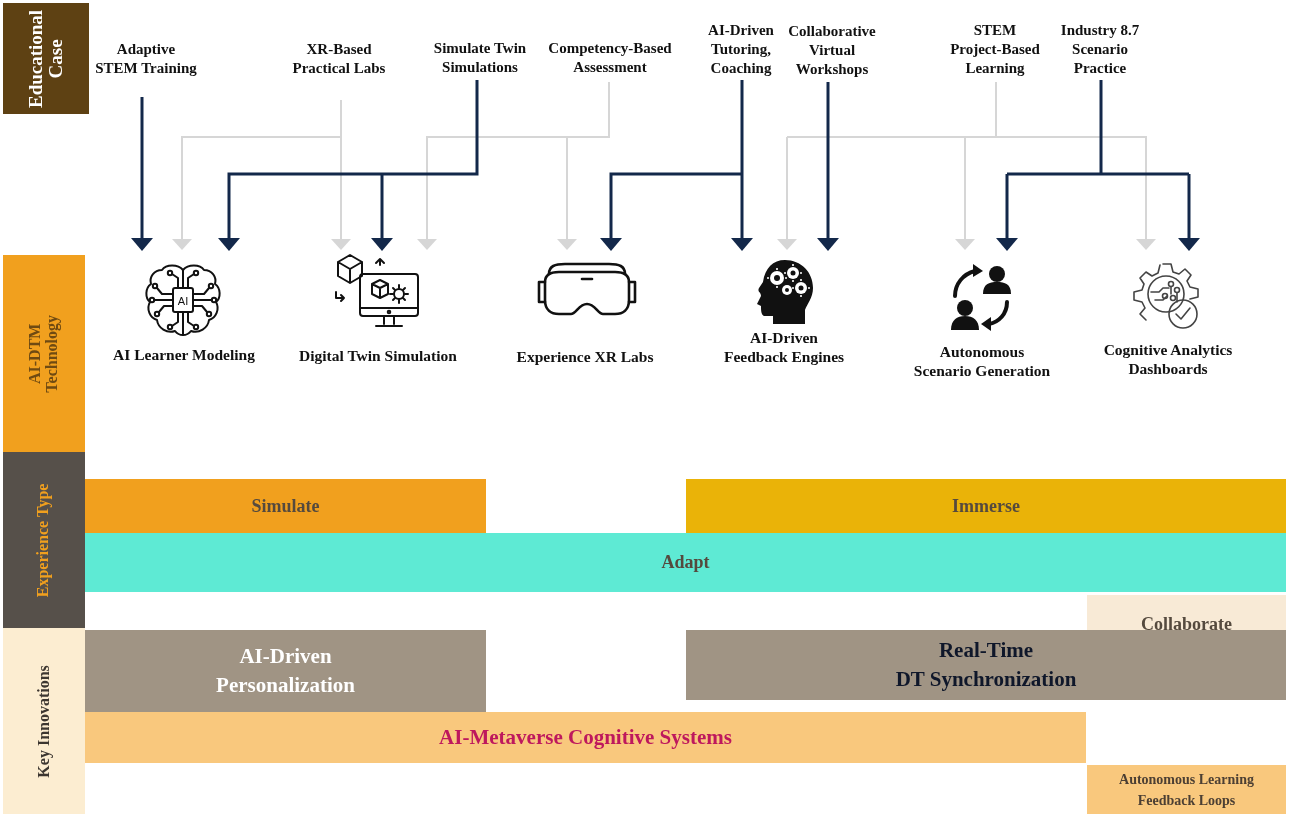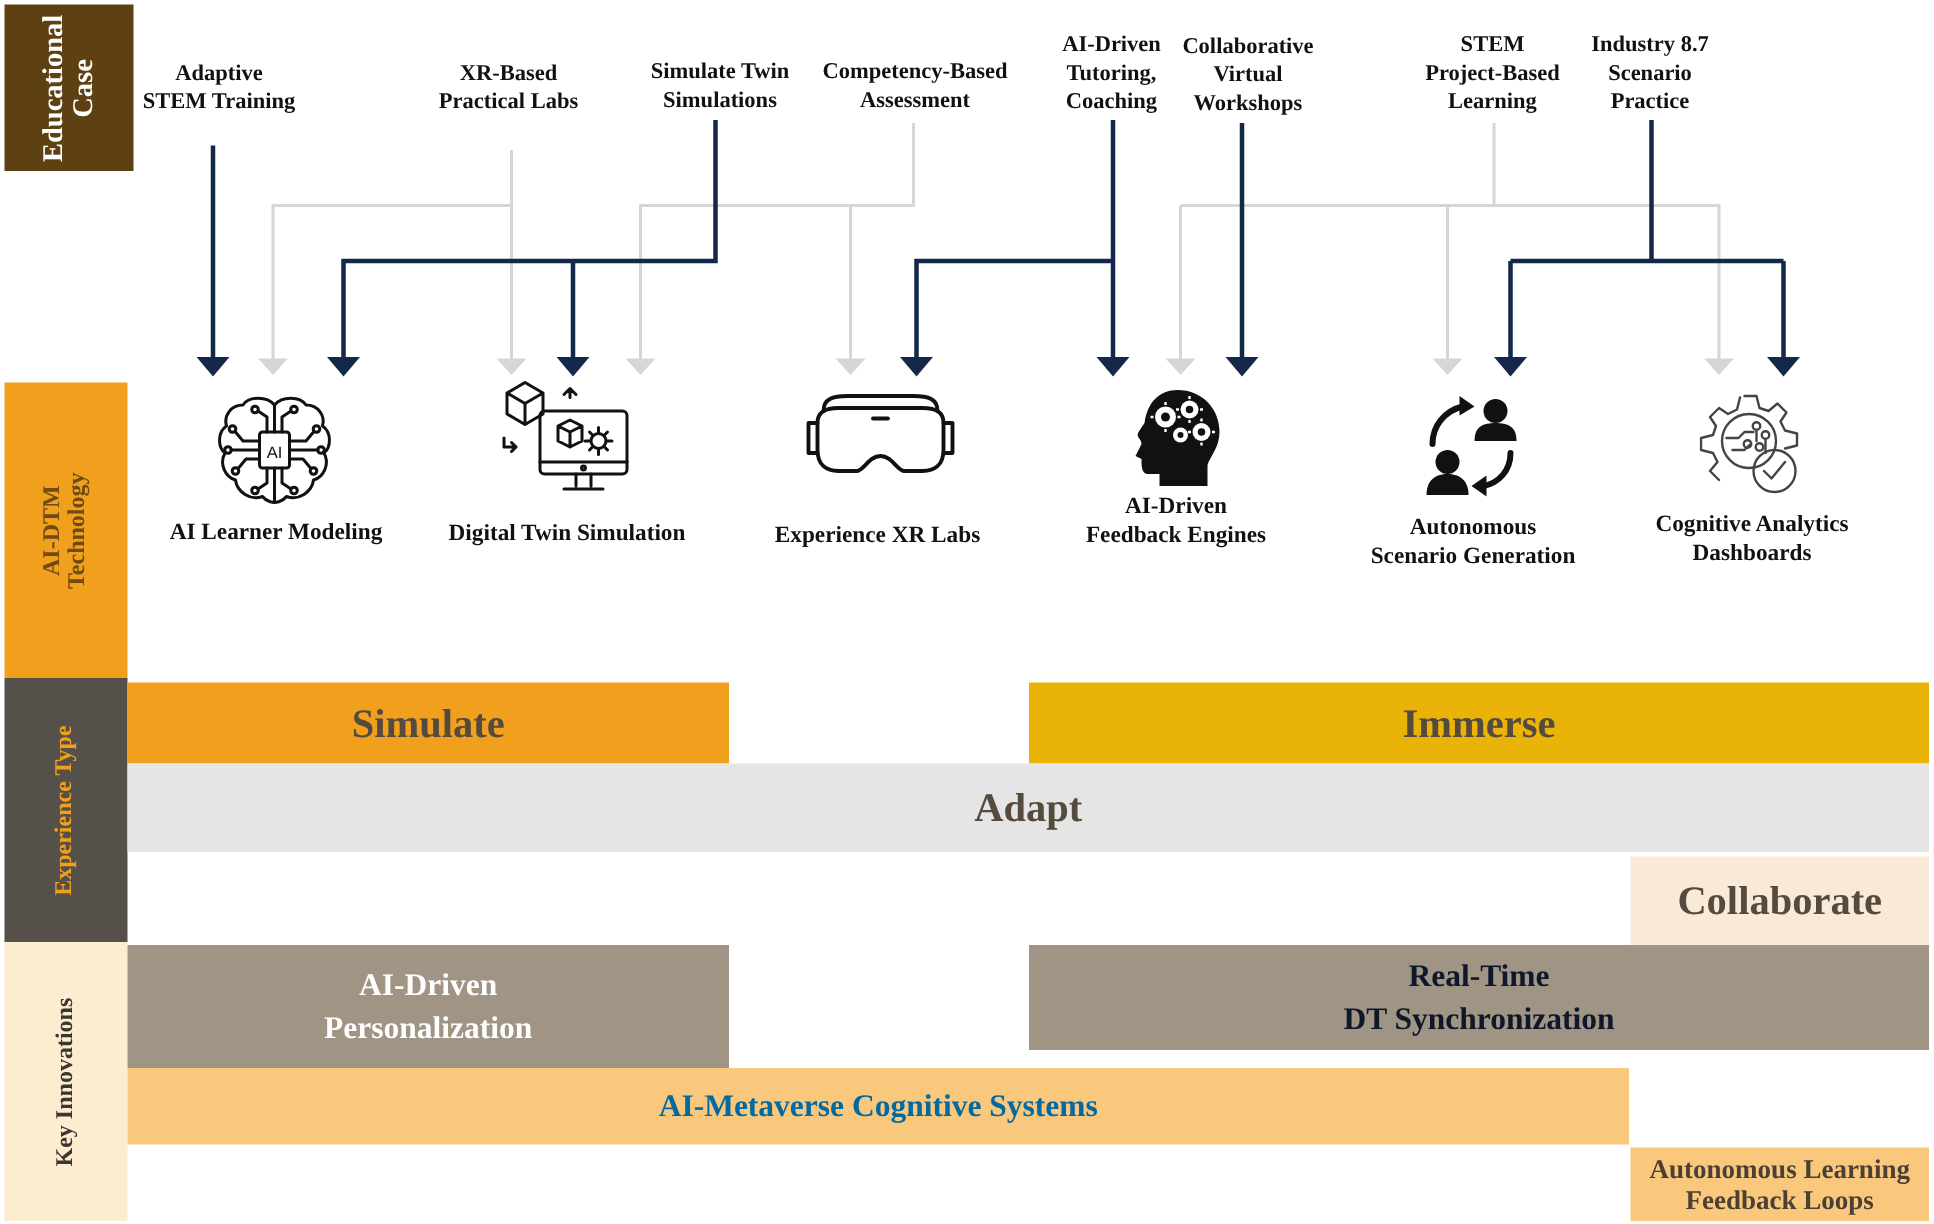--- a/index.html
+++ b/index.html
@@ -20,31 +20,31 @@
 
   
   .case { position: absolute; font-weight: bold; font-size: 15px; line-height: 19px; text-align: center; white-space: pre; transform: translateX(-50%); }
 
   
   .tech { position: absolute; font-weight: bold; font-size: 15.5px; line-height: 19px; text-align: center; white-space: pre; transform: translateX(-50%); }
   .icon { position: absolute; transform: translateX(-50%); }
 
   
   .band { position: absolute; display: flex; align-items: center; justify-content: center; font-weight: bold; text-align: center; white-space: pre; }
-  .exp { font-size: 27px; color: #554a3e; }
+  .exp { font-size: 18px; color: #554a3e; margin-top: 24px; }
   .simulate { left: 85px; top: 455px; width: 401px; height: 54px; background: #f1a01e; }
   .immerse { left: 686px; top: 455px; width: 600px; height: 54px; background: #eab308; }
-  .adapt { left: 85px; top: 509px; width: 1201px; height: 59px; background: #e5e5e5; }
+  .adapt { left: 85px; top: 509px; width: 1201px; height: 59px; background: #5eead4; }
   .collab { left: 1087px; top: 571px; width: 199px; height: 59px; background: #f8ead6; }
 
   .inn { font-size: 21px; line-height: 29px; }
   .aidriven { left: 85px; top: 630px; width: 401px; height: 82px; background: #a09484; color: #fff; }
   .realtime { left: 686px; top: 630px; width: 600px; height: 70px; background: #a09484; color: #0f172a; }
-  .metaverse { left: 85px; top: 712px; width: 1001px; height: 51px; background: #f9c87d; color: #0369a1; }
-  .autoloop { left: 1087px; top: 765px; width: 199px; height: 49px; background: #f9c87d; color: #4c3f33; font-size: 18px; line-height: 21px; }
+  .metaverse { left: 85px; top: 712px; width: 1001px; height: 51px; background: #f9c87d; color: #be185d; }
+  .autoloop { left: 1087px; top: 765px; width: 199px; height: 49px; background: #f9c87d; color: #4c3f33; font-size: 14px; line-height: 21px; }
 
   svg.arrows { position: absolute; left: 0; top: 0; }
 </style>
 </head>
 <body>
 
 <div class="rowlabel" id="rl-edu">
   <span>Educational
 Case</span>
 </div>

